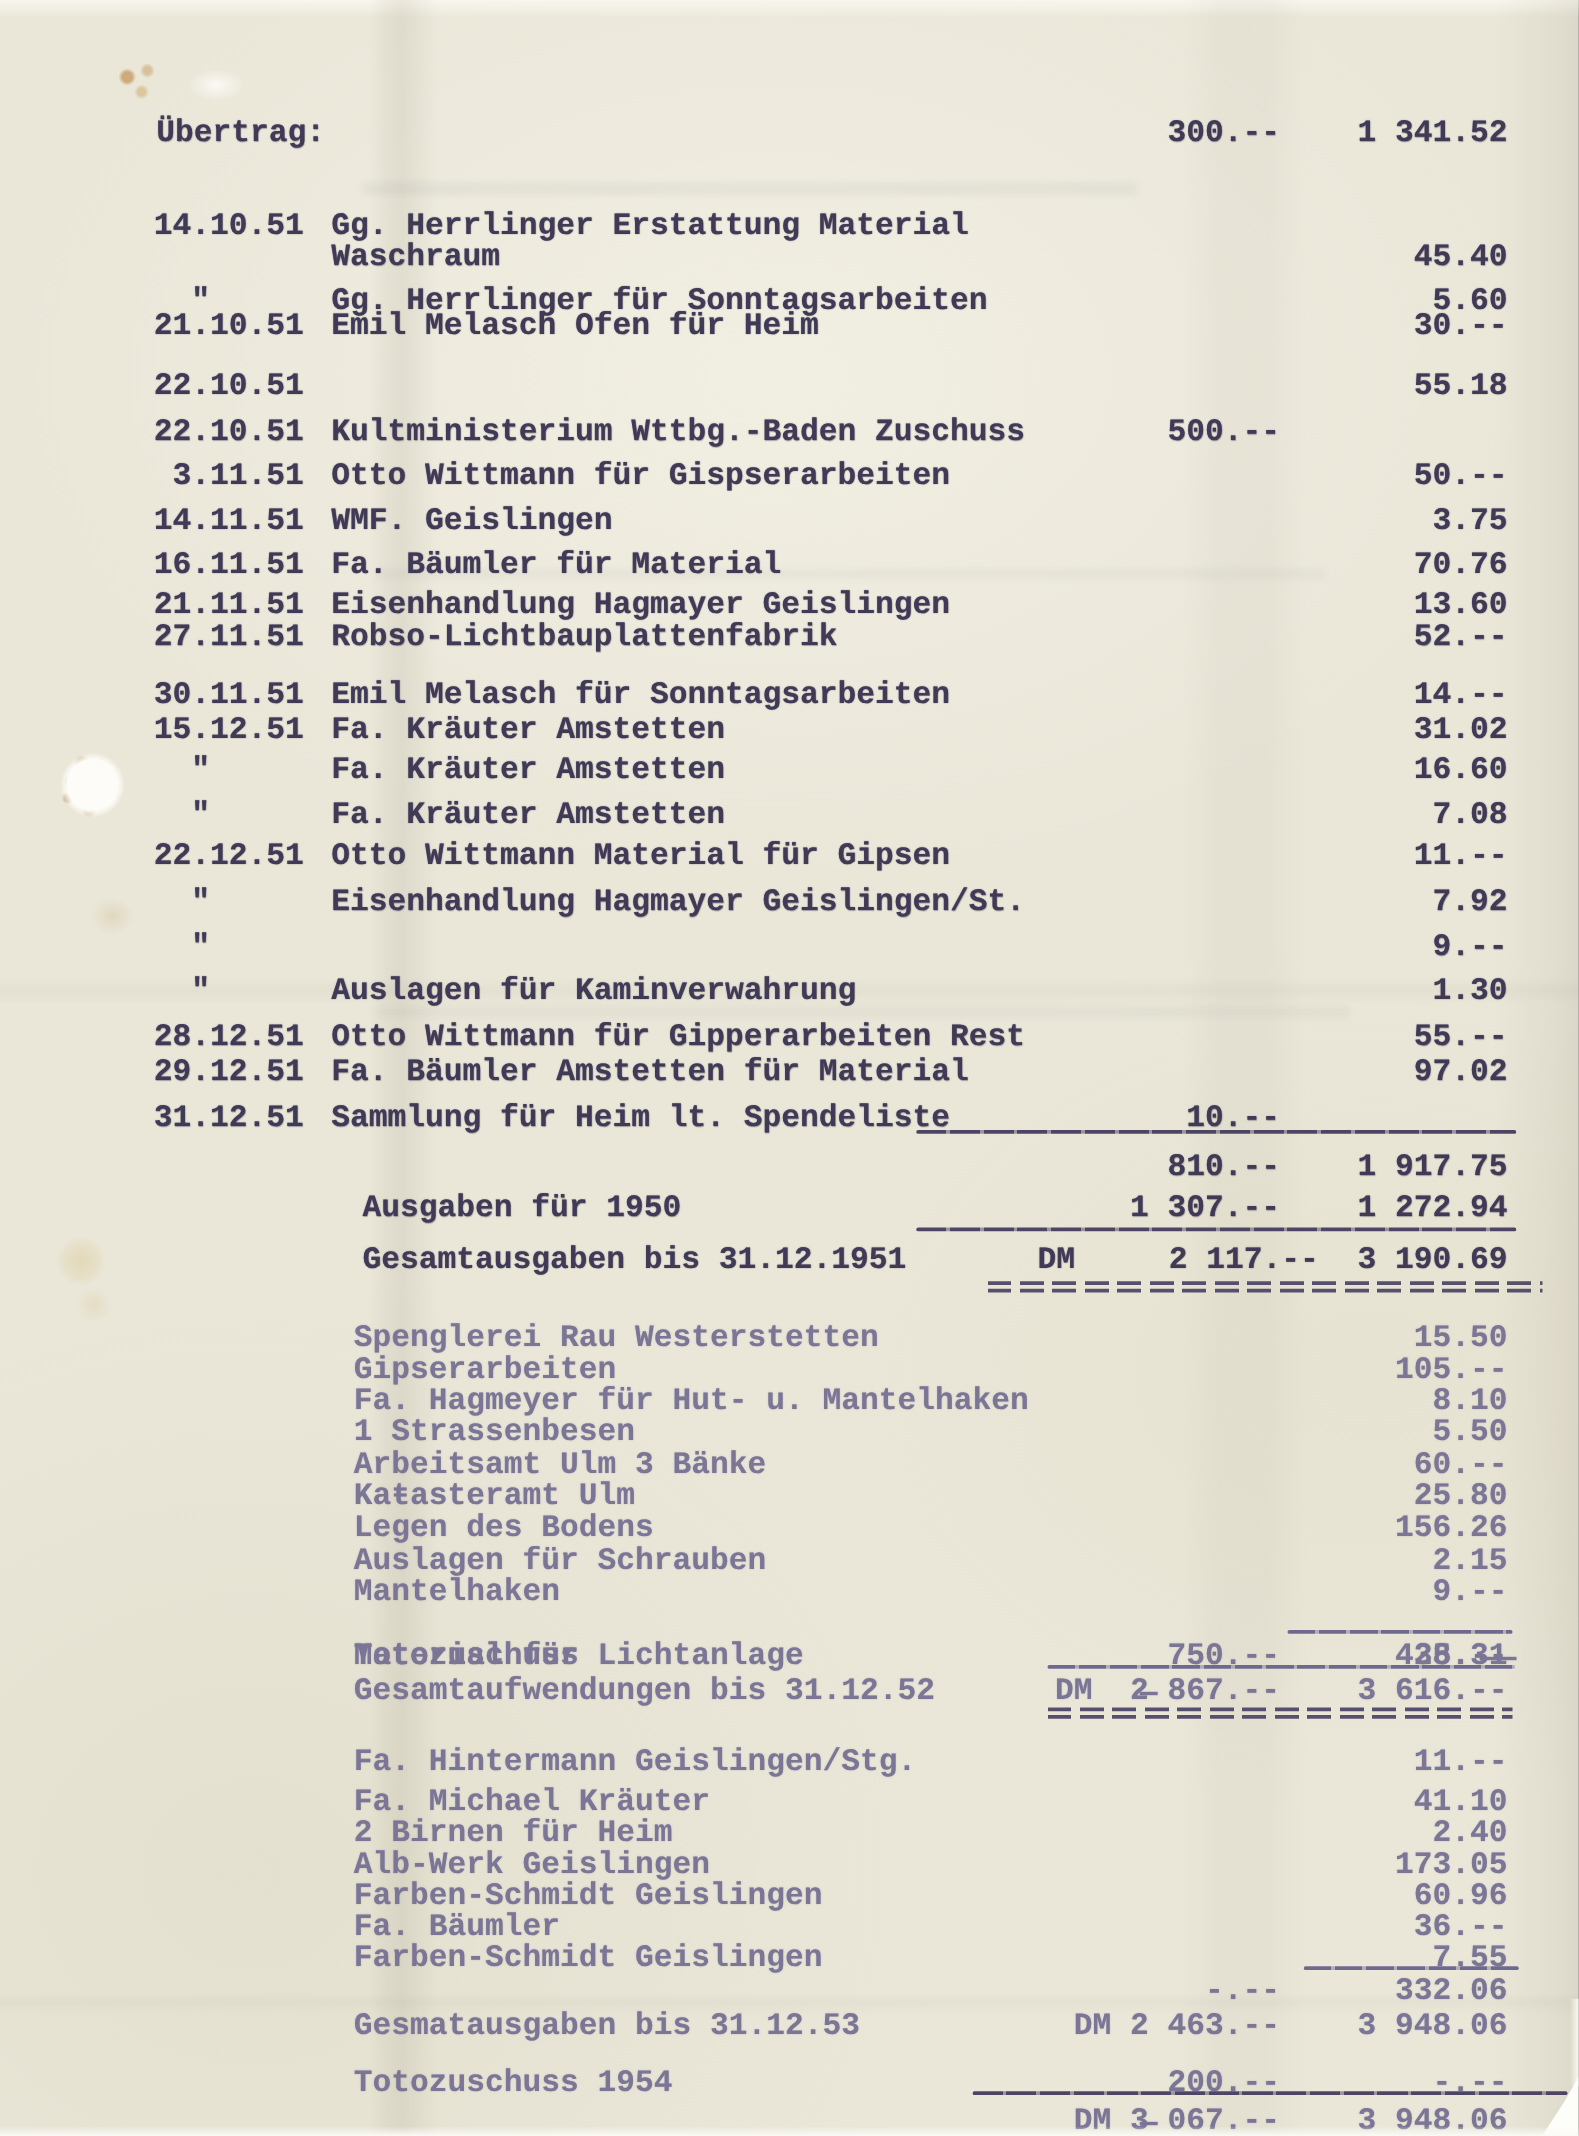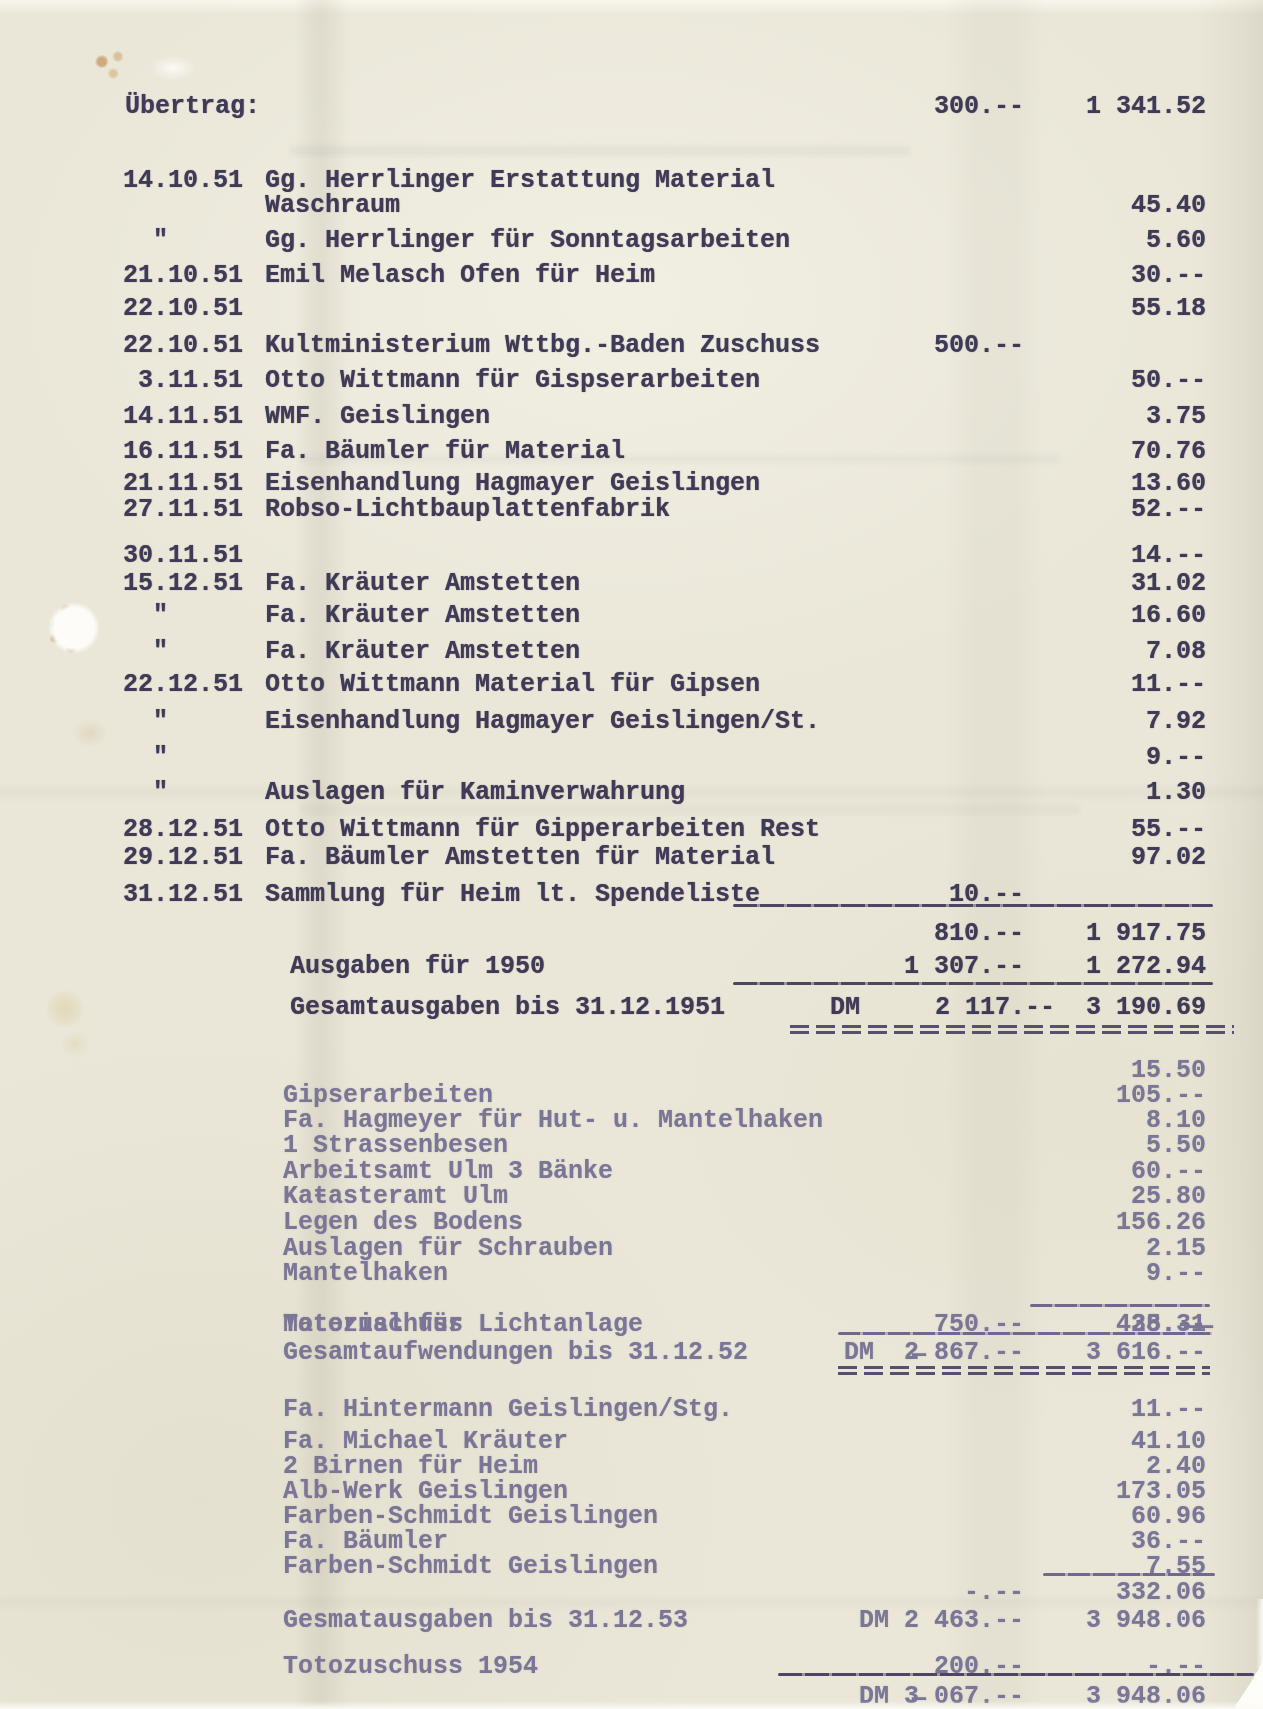--- a/index.html
+++ b/index.html
@@ -77,43 +77,43 @@
   <div class="stain st-pale2"></div>
   <div class="ghost ghost1"></div>
   <div class="ghost ghost2"></div>
   <div class="ghost ghost3"></div>
 
   <div id="rows">
       <div class="row tone-dark" style="top: 94px;"><span class="c-label" style="left: 125px;">Übertrag:</span><span class="c-mid">300.--</span><span class="c-amt">1 341.52</span></div>
       <div class="row tone-dark" style="top: 168px;"><span class="c-date">14.10.51</span><span class="c-label" style="left: 265px;">Gg. Herrlinger Erstattung Material</span></div>
       <div class="row tone-dark" style="top: 193px;"><span class="c-label" style="left: 265px;">Waschraum</span><span class="c-amt">45.40</span></div>
       <div class="row tone-dark" style="top: 228px;"><span class="c-date">  "</span><span class="c-label" style="left: 265px;">Gg. Herrlinger für Sonntagsarbeiten</span><span class="c-amt">5.60</span></div>
-      <div class="row tone-dark" style="top: 263px;"><span class="c-date">21.10.51</span><span class="c-label" style="left: 265px;">Emil Melasch Ofen für Heim</span><span class="c-amt">30.--</span></div>
+      <div class="row tone-dark" style="top: 248px;"><span class="c-date">21.10.51</span><span class="c-label" style="left: 265px;">Emil Melasch Ofen für Heim</span><span class="c-amt">30.--</span></div>
       <div class="row tone-dark" style="top: 296px;"><span class="c-date">22.10.51</span><span class="c-amt">55.18</span></div>
       <div class="row tone-dark" style="top: 333px;"><span class="c-date">22.10.51</span><span class="c-label" style="left: 265px;">Kultministerium Wttbg.-Baden Zuschuss</span><span class="c-mid">500.--</span></div>
       <div class="row tone-dark" style="top: 368px;"><span class="c-date"> 3.11.51</span><span class="c-label" style="left: 265px; text-align: center;">Otto Wittmann für Gispserarbeiten</span><span class="c-amt">50.--</span></div>
       <div class="row tone-dark" style="top: 404px;"><span class="c-date">14.11.51</span><span class="c-label" style="left: 265px;">WMF. Geislingen</span><span class="c-amt">3.75</span></div>
       <div class="row tone-dark" style="top: 439px;"><span class="c-date">16.11.51</span><span class="c-label" style="left: 265px;">Fa. Bäumler für Material</span><span class="c-amt">70.76</span></div>
       <div class="row tone-dark" style="top: 471px;"><span class="c-date">21.11.51</span><span class="c-label" style="left: 265px;">Eisenhandlung Hagmayer Geislingen</span><span class="c-amt">13.60</span></div>
       <div class="row tone-dark" style="top: 497px;"><span class="c-date">27.11.51</span><span class="c-label" style="left: 265px;">Robso-Lichtbauplattenfabrik</span><span class="c-amt">52.--</span></div>
-      <div class="row tone-dark" style="top: 543px;"><span class="c-date">30.11.51</span><span class="c-amt">14.--</span></div>
+      <div class="row tone-dark" style="top: 543px;"><span class="c-date">30.11.51</span><span class="c-label" style="left: 265px;">Emil Melasch für Sonntagsarbeiten</span><span class="c-amt">14.--</span></div>
       <div class="row tone-dark" style="top: 571px;"><span class="c-date">15.12.51</span><span class="c-label" style="left: 265px;">Fa. Kräuter Amstetten</span><span class="c-amt">31.02</span></div>
       <div class="row tone-dark" style="top: 603px;"><span class="c-date">  "</span><span class="c-label" style="left: 265px;">Fa. Kräuter Amstetten</span><span class="c-amt">16.60</span></div>
       <div class="row tone-dark" style="top: 639px;"><span class="c-date">  "</span><span class="c-label" style="left: 265px;">Fa. Kräuter Amstetten</span><span class="c-amt">7.08</span></div>
       <div class="row tone-dark" style="top: 672px;"><span class="c-date">22.12.51</span><span class="c-label" style="left: 265px;">Otto Wittmann Material für Gipsen</span><span class="c-amt">11.--</span></div>
       <div class="row tone-dark" style="top: 709px;"><span class="c-date">  "</span><span class="c-label" style="left: 265px;">Eisenhandlung Hagmayer Geislingen/St.</span><span class="c-amt">7.92</span></div>
       <div class="row tone-dark" style="top: 745px;"><span class="c-date">  "</span><span class="c-amt">9.--</span></div>
       <div class="row tone-dark" style="top: 780px;"><span class="c-date">  "</span><span class="c-label" style="left: 265px;">Auslagen für Kaminverwahrung</span><span class="c-amt">1.30</span></div>
       <div class="row tone-dark" style="top: 817px;"><span class="c-date">28.12.51</span><span class="c-label" style="left: 265px;">Otto Wittmann für Gipperarbeiten Rest</span><span class="c-amt">55.--</span></div>
       <div class="row tone-dark" style="top: 845px;"><span class="c-date">29.12.51</span><span class="c-label" style="left: 265px;">Fa. Bäumler Amstetten für Material</span><span class="c-amt">97.02</span></div>
       <div class="row tone-dark" style="top: 882px;"><span class="c-date">31.12.51</span><span class="c-label" style="left: 265px;">Sammlung für Heim lt. Spendeliste</span><span class="c-mid">10.--</span></div>
       <div class="row tone-dark" style="top: 921px;"><span class="c-mid">810.--</span><span class="c-amt">1 917.75</span></div>
       <div class="row tone-dark" style="top: 954px;"><span class="c-label" style="left: 290px;">Ausgaben für 1950</span><span class="c-mid">1 307.--</span><span class="c-amt">1 272.94</span></div>
       <div class="row tone-dark" style="top: 995px;"><span class="c-label" style="left: 290px;">Gesamtausgaben bis 31.12.1951</span><span class="c-mid">DM     2 117.--</span><span class="c-amt">3 190.69</span></div>
-      <div class="row tone-light" style="top: 1058px;"><span class="c-amt">15.50</span></div>
+      <div class="row tone-light" style="top: 1058px;"><span class="c-label" style="left: 283px;">Spenglerei Rau Westerstetten</span><span class="c-amt">15.50</span></div>
       <div class="row tone-light" style="top: 1083px;"><span class="c-label" style="left: 283px;">Gipserarbeiten</span><span class="c-amt">105.--</span></div>
       <div class="row tone-light" style="top: 1108px;"><span class="c-label" style="left: 283px;">Fa. Hagmeyer für Hut- u. Mantelhaken</span><span class="c-amt">8.10</span></div>
       <div class="row tone-light" style="top: 1133px;"><span class="c-label" style="left: 283px;">1 Strassenbesen</span><span class="c-amt">5.50</span></div>
       <div class="row tone-light" style="top: 1159px;"><span class="c-label" style="left: 283px;">Arbeitsamt Ulm 3 Bänke</span><span class="c-amt">60.--</span></div>
       <div class="row tone-light" style="top: 1184px;"><span class="c-label" style="left: 283px;">Kaŧasteramt Ulm</span><span class="c-amt">25.80</span></div>
       <div class="row tone-light" style="top: 1210px;"><span class="c-label" style="left: 283px;">Legen des Bodens</span><span class="c-amt">156.26</span></div>
       <div class="row tone-light" style="top: 1236px;"><span class="c-label" style="left: 283px;">Auslagen für Schrauben</span><span class="c-amt">2.15</span></div>
       <div class="row tone-light" style="top: 1261px;"><span class="c-label" style="left: 283px;">Mantelhaken</span><span class="c-amt">9.--</span></div>
       <div class="row tone-light" style="top: 1285px; margin-top: 27px;"><span class="c-label" style="left: 283px;">Material für Lichtanlage</span><span class="c-amt">38.--</span></div>
       <div class="row tone-light" style="top: 1312px;"><span class="c-label" style="left: 283px;">Totozuschuss</span><span class="c-mid">750.--</span><span class="c-amt">425.3̶1̶</span></div>

